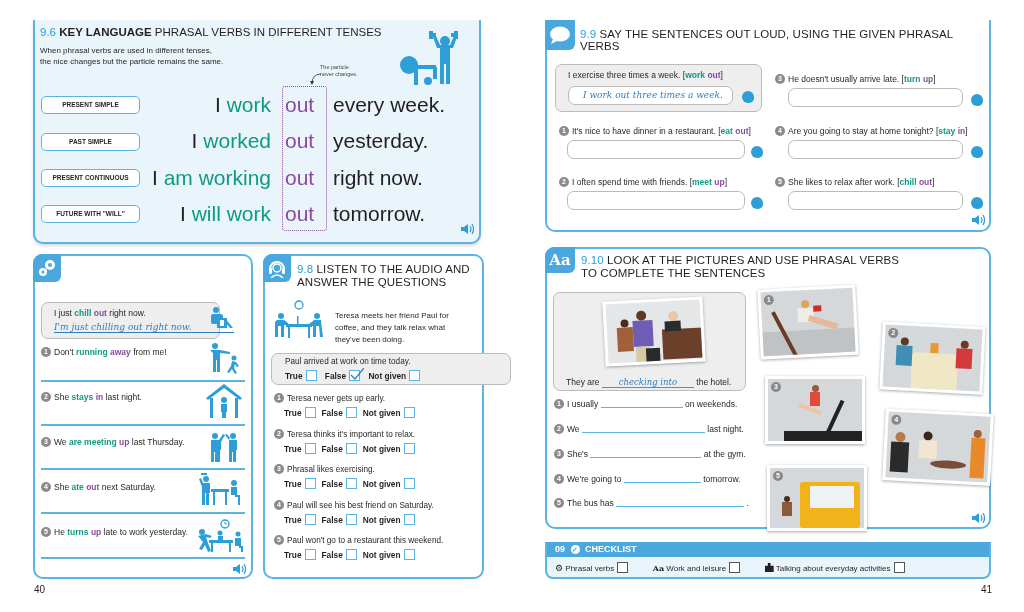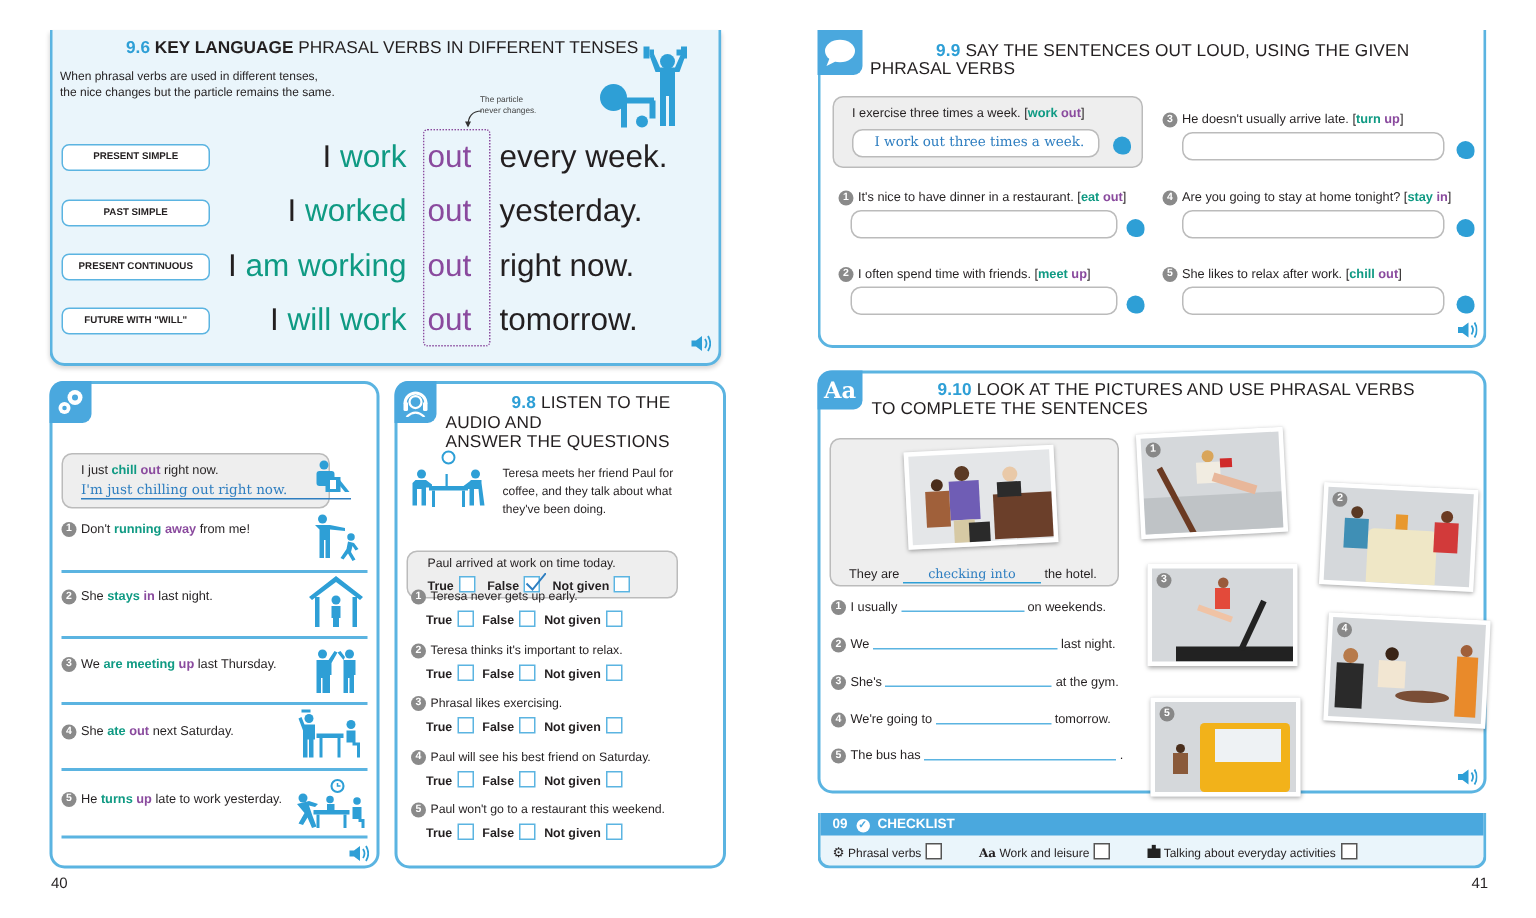--- a/index.html
+++ b/index.html
@@ -1,21 +1,21 @@
 <!DOCTYPE html>
 <html><head>
 <meta charset="utf-8">
 <style>
   * { box-sizing: border-box; margin: 0; padding: 0; }
   body { width: 1024px; height: 612px; background: #ffffff; font-family: "Liberation Sans", sans-serif; color: #231f20; position: relative; overflow: hidden; }
   .teal { color: #0f9a83; font-weight: bold; }
   .purple { color: #8a4a9e; font-weight: bold; }
   .panel { position: absolute; border: 2px solid #5bb4e1; border-radius: 10px; background: #fff; }
   .panel-top { border-top: none; border-top-left-radius: 0; border-top-right-radius: 0; }
-  .num { color: #2e9fd6; font-weight: bold; margin-left: 44px; }
+  .num { color: #2e9fd6; font-weight: normal; }
   .title { font-size: 11.5px; text-transform: uppercase; letter-spacing: 0.1px; }
   .icon-tab { position: absolute; background: #4aa8de; color: #fff; display: flex; align-items: center; justify-content: center; border-bottom-right-radius: 6px; }
   .circ { display: inline-block; width: 10px; height: 10px; border-radius: 50%; background: #8a8a8a; color: #fff; font-size: 7px; text-align: center; line-height: 10px; font-weight: bold; margin-right: 3px; vertical-align: 1px; }
   .speaker { position: absolute; width: 14px; height: 12px; }
   .checkbox { display: inline-block; width: 11px; height: 11px; border: 1px solid #5bb4e1; vertical-align: -2px; margin: 0 6px 0 3px; background: #fff; position: relative; }
   .pagenum { position: absolute; font-size: 10px; }
 
   
   #p96 { left: 33px; top: 20px; width: 448px; height: 224px; background: #eaf5fb; border-radius: 0 0 10px 10px; border-top: none; box-shadow: 0 2px 3px rgba(0,0,0,0.15); }
   #p96 .hdr { position: absolute; left: 5px; top: 6px; font-size: 11.5px; }
@@ -24,21 +24,21 @@
   .sent { position: absolute; font-size: 21px; white-space: nowrap; }
   .sent-left { right: 208px; text-align: right; }
   .sent-out { left: 250px; color: #8a4a9e; }
   .sent-right { left: 298px; }
   .out-box { position: absolute; left: 247px; top: 66px; width: 45px; height: 145px; border: 1px dotted #8a4a9e; border-radius: 3px; }
   .note { position: absolute; left: 285px; top: 44px; font-size: 5.5px; line-height: 7px; color: #444; }
 
   
   #p97 { left: 33px; top: 254px; width: 220px; height: 325px; }
   .ex-box { position: absolute; background: #eeeeee; border: 1px solid #bbb; border-radius: 7px; }
-  .hand { font-family: "DejaVu Serif", serif; color: #2e7ec0; }
+  .hand { font-family: "DejaVu Serif", serif; font-style: italic; color: #2e7ec0; }
   .q-row { position: absolute; left: 6px; width: 204px; font-size: 8.5px; }
   .line { position: absolute; left: 6px; width: 204px; height: 1.5px; background: #5bb4e1; }
 
   
   #p98 { left: 263px; top: 254px; width: 221px; height: 325px; }
   .tf-q { position: absolute; left: 9px; font-size: 8.2px; }
   .tf-a { position: absolute; left: 19px; font-size: 8.3px; font-weight: bold; }
 
   
   #p99 { left: 545px; top: 20px; width: 446px; height: 212px; }
@@ -240,25 +240,25 @@
         <rect x="13" y="24" width="26" height="3"></rect>
         <rect x="15" y="27" width="2" height="11"></rect>
         <rect x="35" y="27" width="2" height="11"></rect>
         <rect x="24" y="16" width="1.5" height="8"></rect>
         <circle cx="44" cy="16" r="3"></circle>
         <path d="M41 20h7v2l2 15h-3l-1-11h-3v11h-3V26h-4v-2l4-3z"></path>
       </g>
     </svg>
   <div style="position:absolute;left:70px;top:54px;font-size:8px;line-height:12px">
     <div>Teresa meets her friend Paul for</div>
-    <div>coffee, and they talk about what</div>
+    <div>coffee, and they talk relax what</div>
     <div>they've been doing.</div>
   </div>
 
-  <div class="ex-box" style="left:6px;top:111px;width:181px;height:32px">
+  <div class="ex-box" style="left:6px;top:97px;width:240px;height:32px">
     <div style="position:absolute;left:13px;top:3px;font-size:8.2px">Paul arrived at work on time today.</div>
     <div style="position:absolute;left:13px;top:16px;font-size:8.3px;font-weight:bold;white-space:nowrap">
       <span>True</span><span class="checkbox"></span>
       <span>False</span><span class="checkbox"><svg width="14" height="12" style="position:absolute;left:0;top:-3px">
             <path d="M1 7l4 4 9-11" stroke="#2e7ec0" stroke-width="1.3" fill="none"></path>
           </svg></span>
       <span>Not given</span><span class="checkbox"></span>
     </div>
   </div>
 

